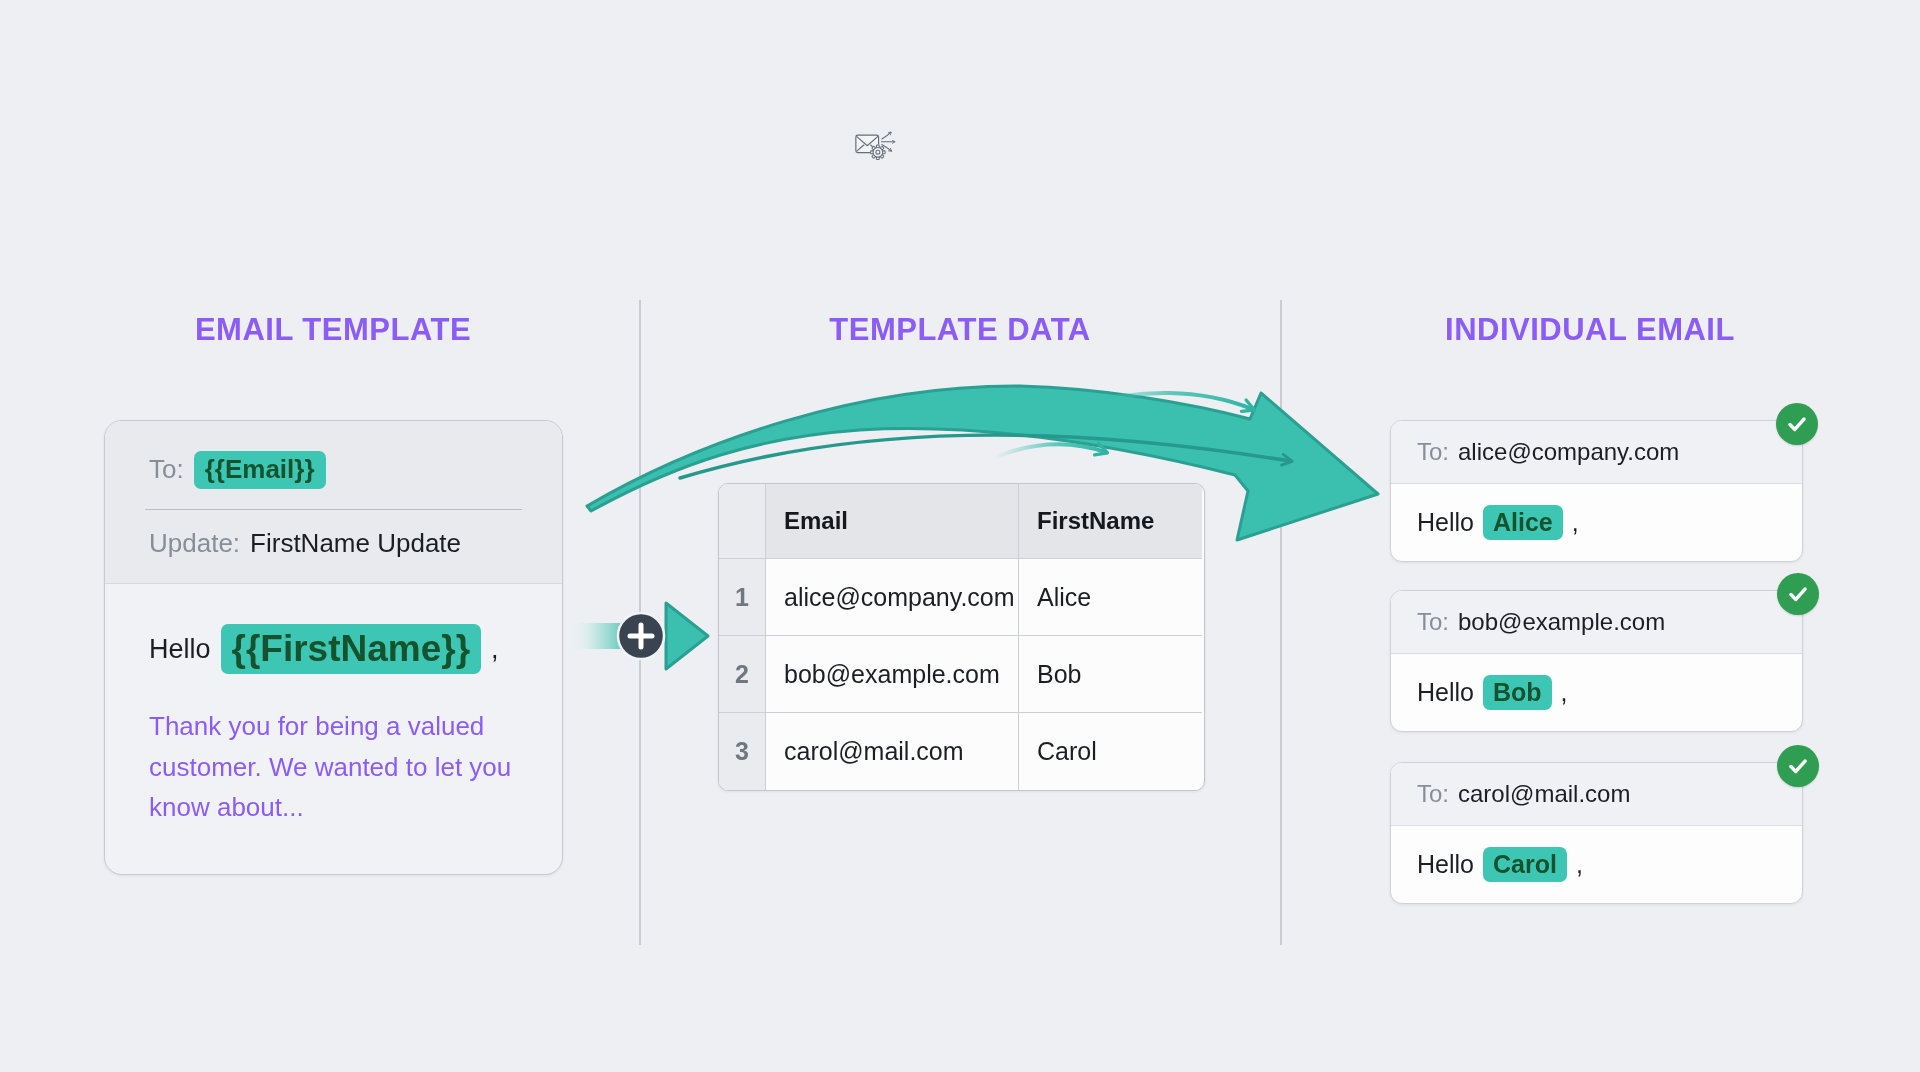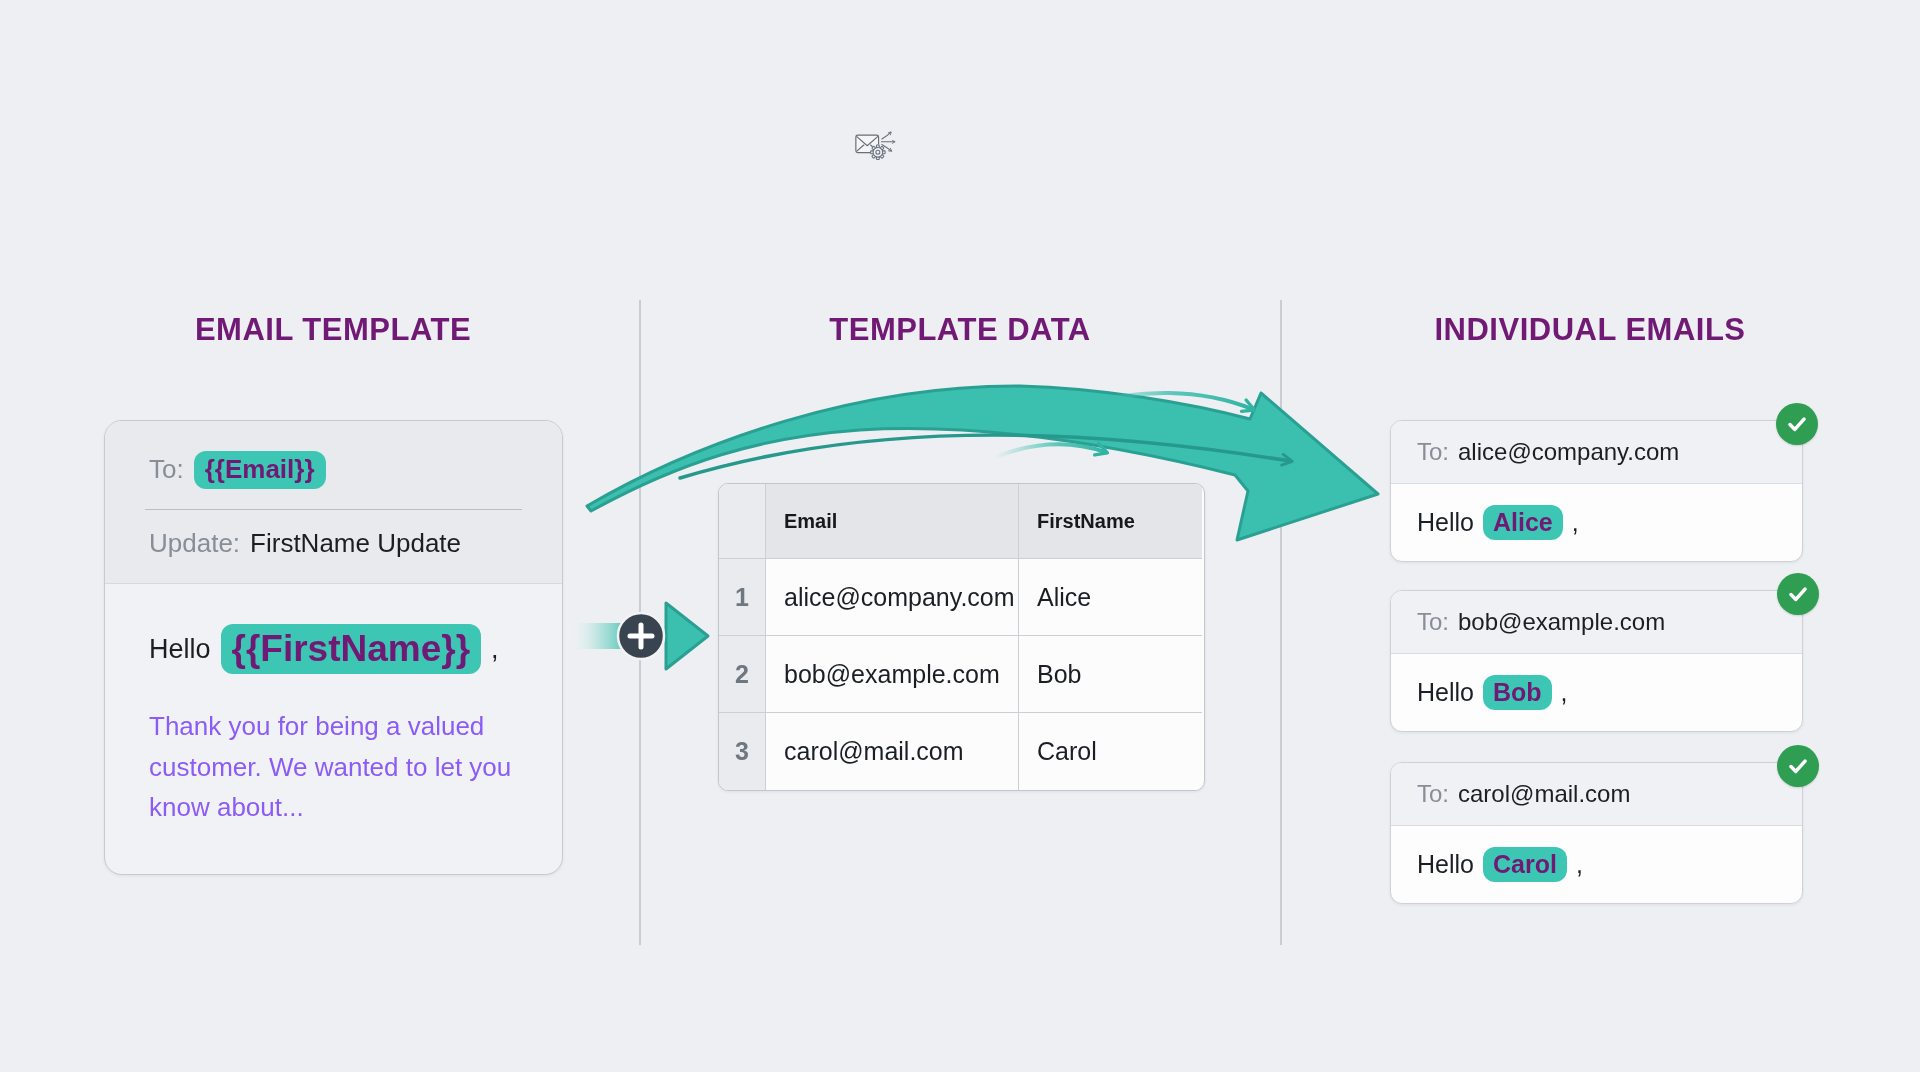--- a/index.html
+++ b/index.html
@@ -10,30 +10,30 @@
     color:#1b1f24;
   }
   
   .divider{position:absolute;top:300px;width:2px;height:645px;background:#c9cdd3;}
   .divider.d1{left:639px;}
   .divider.d2{left:1280px;}
 
   
   .heading{
     position:absolute;top:312px;font-size:31px;font-weight:bold;
-    letter-spacing:.5px;color:#701a75;text-align:center;
+    letter-spacing:.5px;color:#8b5cf6;text-align:center;
   }
   .heading.h1{left:103px;width:460px;}
   .heading.h2{left:720px;width:480px;}
   .heading.h3{left:1360px;width:460px;}
 
   
   .chip{
-    display:inline-block;background:#3ec6b5;color:#701a75;font-weight:bold;
-    border-radius:12px;padding:4px 11px;line-height:1.15;
+    display:inline-block;background:#3ec6b5;color:#14532d;font-weight:bold;
+    border-radius:7px;padding:4px 11px;line-height:1.15;
   }
 
   
   .template-card{
     position:absolute;left:104px;top:420px;width:459px;height:455px;
     background:#f1f2f5;border:1.5px solid #c6cad1;border-radius:18px;
     box-shadow:0 1px 3px rgba(40,50,60,.08);overflow:hidden;box-sizing:border-box;
   }
   .template-head{background:#e8eaee;border-bottom:1.5px solid #d6d9de;padding:30px 0 24px;}
   .t-row{padding:0 44px;font-size:26px;display:flex;align-items:center;gap:10px;}
@@ -51,21 +51,21 @@
     background:#fcfcfd;box-shadow:0 1px 3px rgba(40,50,60,.08);
     display:grid;grid-template-columns:47px 253px 183px;
   }
   .cell{
     border-right:1.5px solid #ccd0d6;border-bottom:1.5px solid #ccd0d6;
     display:flex;align-items:center;box-sizing:border-box;height:77px;
     font-size:25px;background:#fcfcfd;padding-left:18px;
   }
   .cell.last-col{border-right:none;}
   .cell.last-row{border-bottom:none;}
-  .cell.head{height:75px;background:#e3e5e9;font-weight:bold;font-size:20px;color:#15181d;}
+  .cell.head{height:75px;background:#e3e5e9;font-weight:bold;font-size:24px;color:#15181d;}
   .cell.num{background:#e9ebee;justify-content:center;padding-left:0;color:#6f7781;font-weight:bold;}
 
   
   .email-card{
     position:absolute;left:1390px;width:413px;height:142px;
     background:#fdfdfe;border:1.5px solid #ced2d8;border-radius:12px;
     box-shadow:0 1px 3px rgba(40,50,60,.08);overflow:hidden;box-sizing:border-box;
   }
   .email-card .e-head{
     height:62px;background:#f0f1f4;border-bottom:1.5px solid #d9dce1;
@@ -121,21 +121,21 @@
 
     <g stroke="#666e79" stroke-width="4.5" fill="none" stroke-linecap="round">
       <path d="M986,124 C1000,116 1014,106 1024,96" marker-end="url(#mh-gray)"></path>
       <path d="M984,136 L1040,136" marker-end="url(#mh-gray)"></path>
       <path d="M986,148 C1000,156 1014,166 1026,175" marker-end="url(#mh-gray)"></path>
     </g>
   </svg>
 
   <div class="heading h1">EMAIL TEMPLATE</div>
   <div class="heading h2">TEMPLATE DATA</div>
-  <div class="heading h3">INDIVIDUAL EMAILS</div>
+  <div class="heading h3">INDIVIDUAL EMAIL</div>
 
   <div class="template-card">
     <div class="template-head">
       <div class="t-row">
         <span class="t-label">To:</span>
         <span class="chip" style="font-size:26px">{{Email}}</span>
       </div>
       <div class="t-sep"></div>
       <div class="t-row">
         <span class="t-label">Update:</span>

